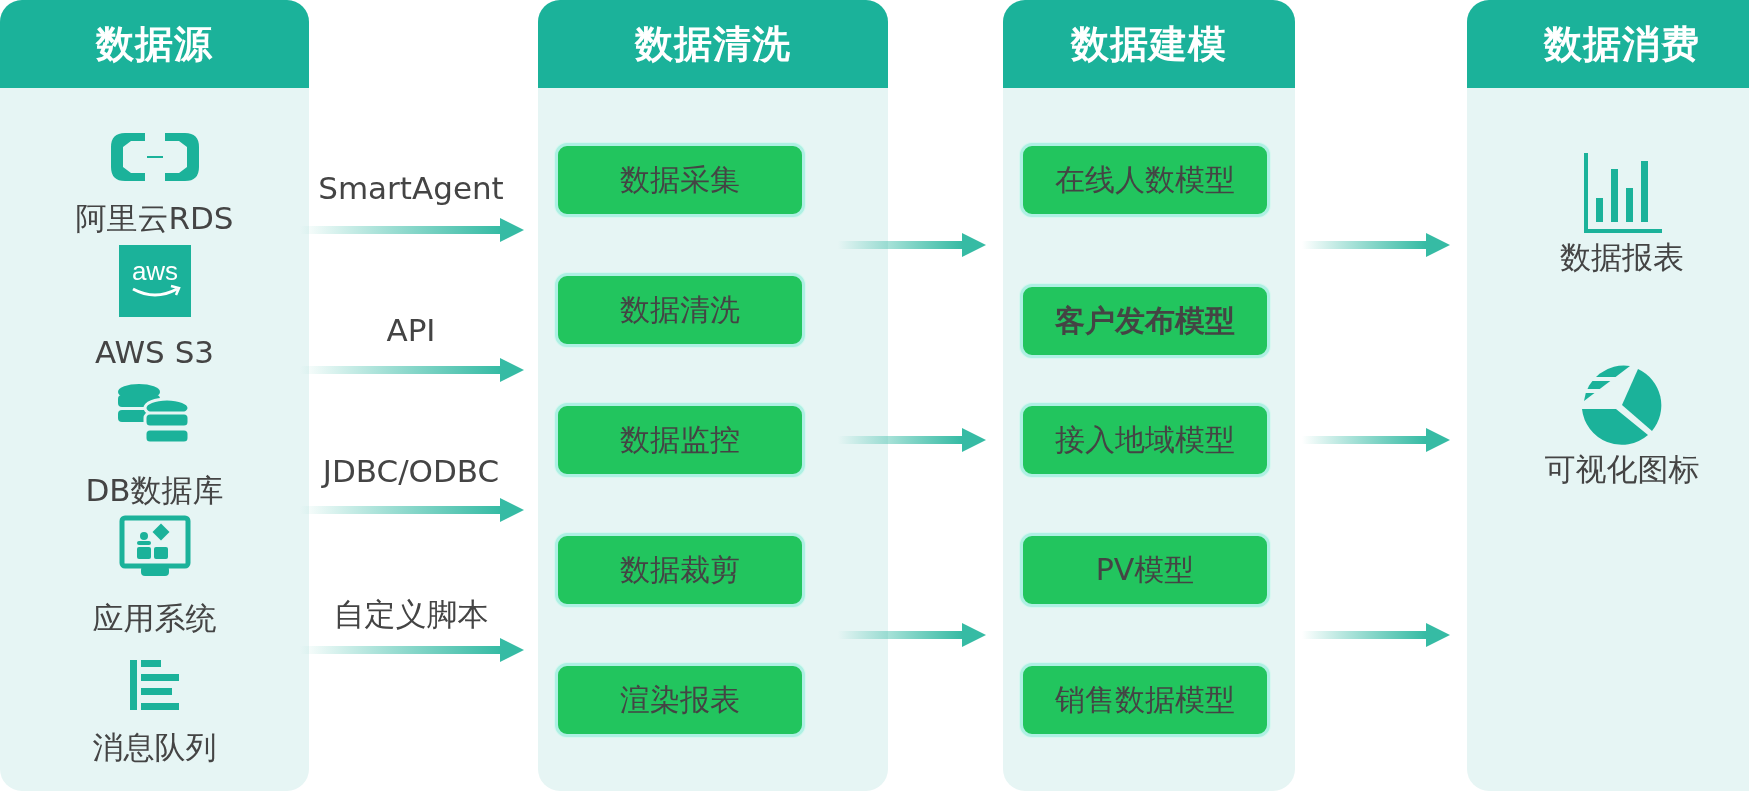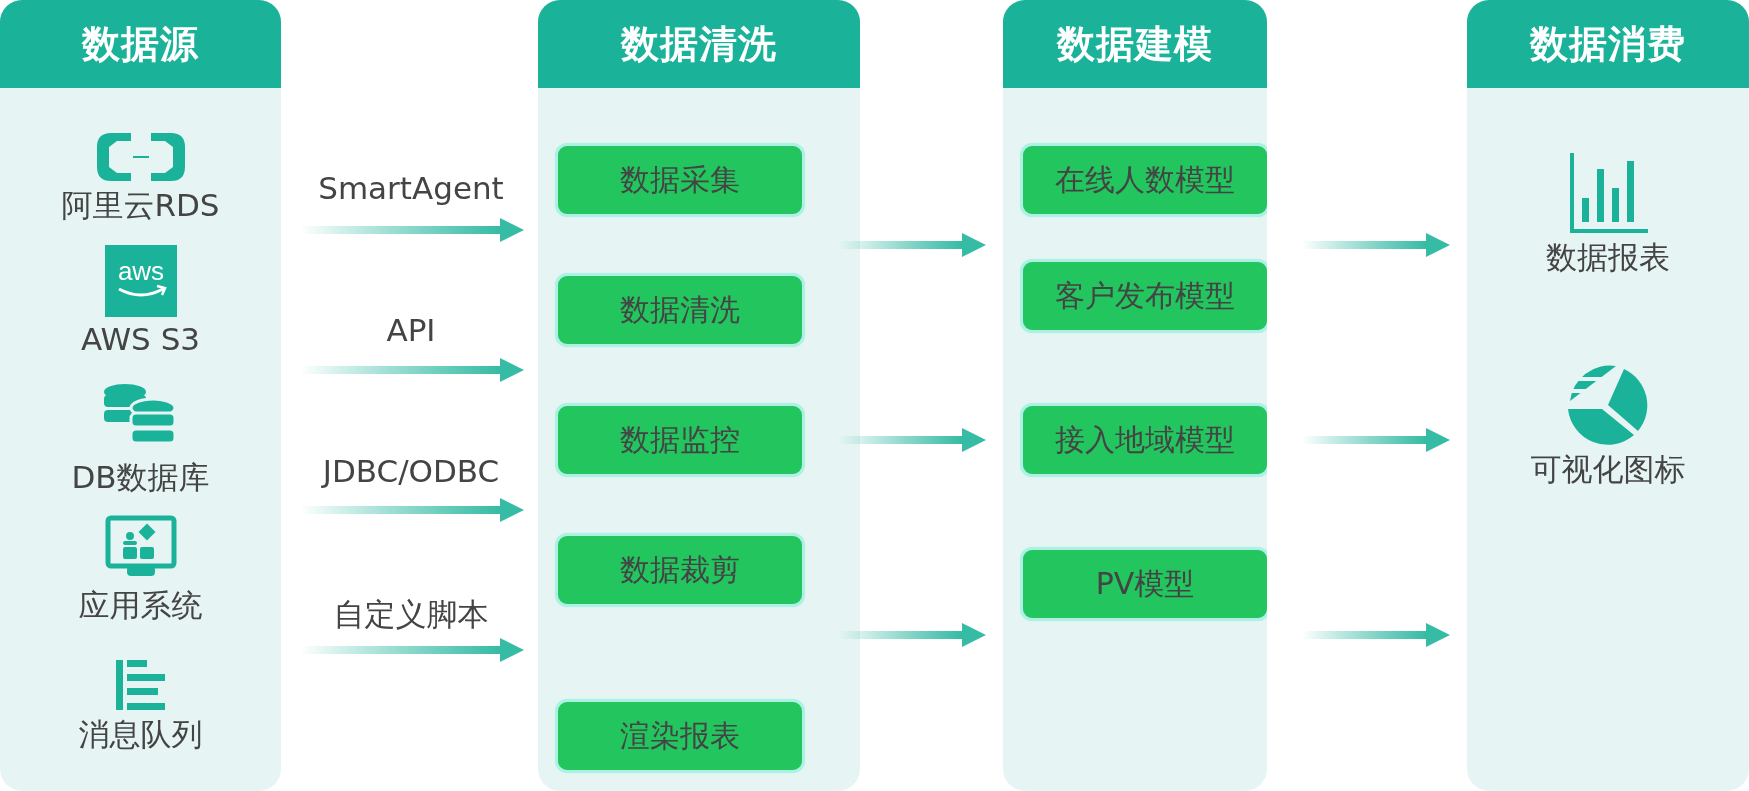--- a/index.html
+++ b/index.html
@@ -1,23 +1,23 @@
 <!DOCTYPE html>
 <html><head>
 <meta charset="utf-8">
 <style>
   html, body { margin:0; padding:0; background:#ffffff; }
   body { width:1749px; height:791px; position:relative; overflow:hidden;
          font-family:"DejaVu Sans", "Liberation Sans", sans-serif; }
   .col { position:absolute; top:0; height:791px; background:#e6f5f4;
-         border-radius:22px; overflow:hidden; }
+         border-radius:22px; overflow:hidden;padding-left:28px; }
   .col-head { position:absolute; left:0; top:0; width:100%; height:88px; background:#1bb29a;
               color:#ffffff; font-weight:bold; font-size:38px; display:flex;
               align-items:center; justify-content:center; letter-spacing:1px; }
-  .src-item { position:absolute; left:0; width:100%; display:flex; flex-direction:column; align-items:center; }
+  .src-item { position:absolute; left:0; width:100%; display:flex; flex-direction:column; align-items:center;gap:13px; }
   .src-label { font-size:31px; color:#444444; white-space:nowrap; margin-top:4px; }
   .card { position:absolute; left:17px; width:244px; height:68px; background:#22c55e;
           border-radius:12px; border:3px solid #aef0e3;
           box-shadow:0 0 0 1px #d7f7f0;
           display:flex; align-items:center; justify-content:center;
           font-size:30px; color:#444444; white-space:nowrap; }
   .arrow { position:absolute; height:24px; }
   .conn-label { position:absolute; font-size:31px; color:#444444; text-align:center; white-space:nowrap; }
   .out-item { position:absolute; left:0; width:100%; display:flex; flex-direction:column; align-items:center; }
 </style>
@@ -119,42 +119,43 @@
   <rect x="0" y="8" width="200" height="8" fill="url(#arrowGrad)"></rect>
     <polygon points="200,0 224,12 200,24" fill="#36bba4"></polygon>
 </svg>
 
 <div class="col" style="left:538px; width:322px;">
   <div class="col-head">数据清洗</div>
   <div class="card" style="top:143px;">数据采集</div>
   <div class="card" style="top:273px;">数据清洗</div>
   <div class="card" style="top:403px;">数据监控</div>
   <div class="card" style="top:533px;">数据裁剪</div>
-  <div class="card" style="top:699px;">渲染报表</div>
+  <div class="card" style="top:663px;">渲染报表</div>
 </div>
 
 <svg class="arrow" style="left:838px; top:233px;" width="148" height="24">
   <rect x="0" y="8" width="124" height="8" fill="url(#arrowGrad)"></rect>
     <polygon points="124,0 148,12 124,24" fill="#36bba4"></polygon>
 </svg>
 <svg class="arrow" style="left:838px; top:428px;" width="148" height="24">
   <rect x="0" y="8" width="124" height="8" fill="url(#arrowGrad)"></rect>
     <polygon points="124,0 148,12 124,24" fill="#36bba4"></polygon>
 </svg>
 <svg class="arrow" style="left:838px; top:623px;" width="148" height="24">
   <rect x="0" y="8" width="124" height="8" fill="url(#arrowGrad)"></rect>
     <polygon points="124,0 148,12 124,24" fill="#36bba4"></polygon>
 </svg>
 
 <div class="col" style="left:1003px; width:264px;">
   <div class="col-head">数据建模</div>
   <div class="card" style="top:143px;">在线人数模型</div>
-  <div class="card" style="top:259px;">客户发布模型</div>
+  <div class="card" style="top:284px;font-weight:bold;">客户发布模型</div>
   <div class="card" style="top:403px;">接入地域模型</div>
-  <div class="card" style="top:547px;text-align:right;">PV模型</div>
+  <div class="card" style="top:533px;text-align:right;">PV模型</div>
+  <div class="card" style="top:663px;">销售数据模型</div>
 </div>
 
 <svg class="arrow" style="left:1302px; top:233px;" width="148" height="24">
   <rect x="0" y="8" width="124" height="8" fill="url(#arrowGrad)"></rect>
     <polygon points="124,0 148,12 124,24" fill="#36bba4"></polygon>
 </svg>
 <svg class="arrow" style="left:1302px; top:428px;" width="148" height="24">
   <rect x="0" y="8" width="124" height="8" fill="url(#arrowGrad)"></rect>
     <polygon points="124,0 148,12 124,24" fill="#36bba4"></polygon>
 </svg>

